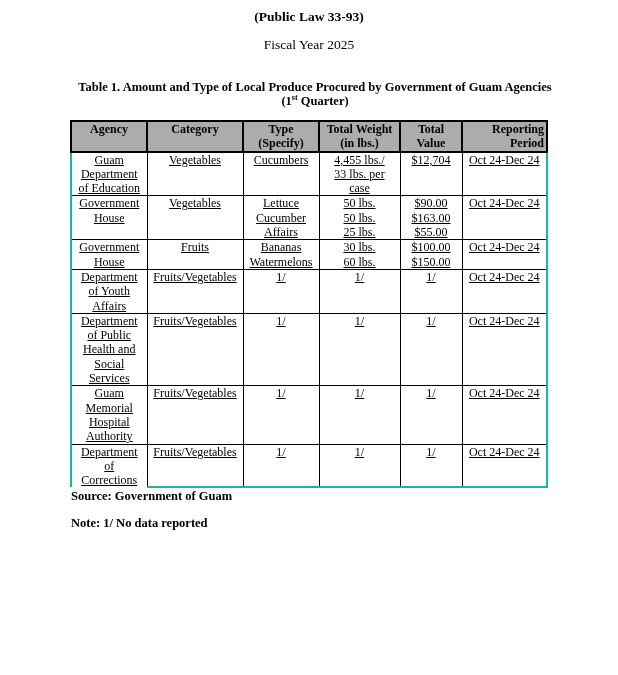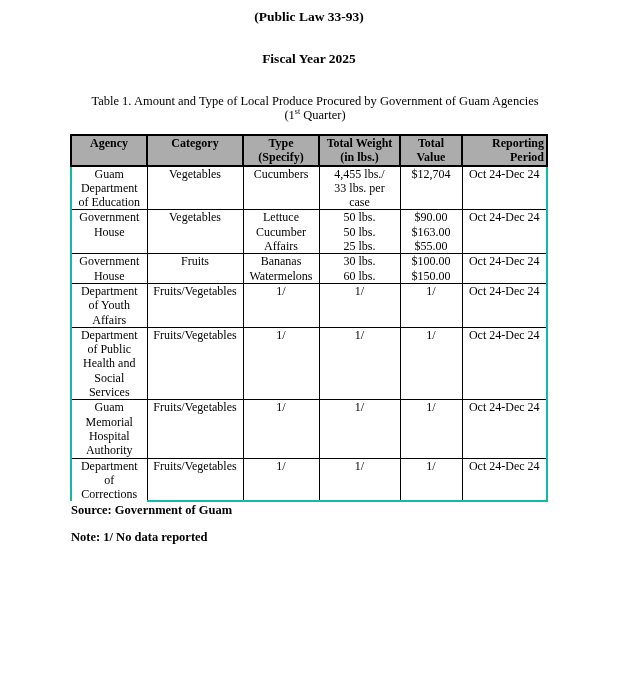--- a/index.html
+++ b/index.html
@@ -16,30 +16,30 @@
     position: relative;
   }
   .doc-header {
     padding-top: 10px;
     text-align: center;
     font-weight: bold;
     font-size: 13.5px;
     line-height: 14px;
   }
   .fiscal-year {
-    margin-top: 28px;
-    text-align: center;
-    font-weight: bold;
+    margin-top: 14px;
+    text-align: center;
+    font-weight: normal;
     font-size: 13.5px;
     line-height: 14px;
   }
   .table-title {
     margin-top: 28px;
     text-align: center;
-    font-weight: normal;
+    font-weight: bold;
     font-size: 12.5px;
     line-height: 14px;
     margin-left: 12px;
   }
   .table-title sup {
     font-size: 8px;
     vertical-align: super;
     line-height: 0;
   }
   table.produce {
@@ -65,20 +65,21 @@
     white-space: pre-line;
   }
   table.produce td {
     border: 1px solid #000;
     font-size: 12px;
     line-height: 14.3px;
     padding: 0 2px;
     text-align: center;
     vertical-align: top;
     white-space: pre-line;
+    text-decoration: underline;
   }
   
   table.produce tr:last-child td:first-child {
     border-bottom-style: hidden;
   }
   .source-line {
     margin: 1px 0 0 71px;
     font-weight: bold;
     font-size: 12.5px;
     line-height: 14px;

